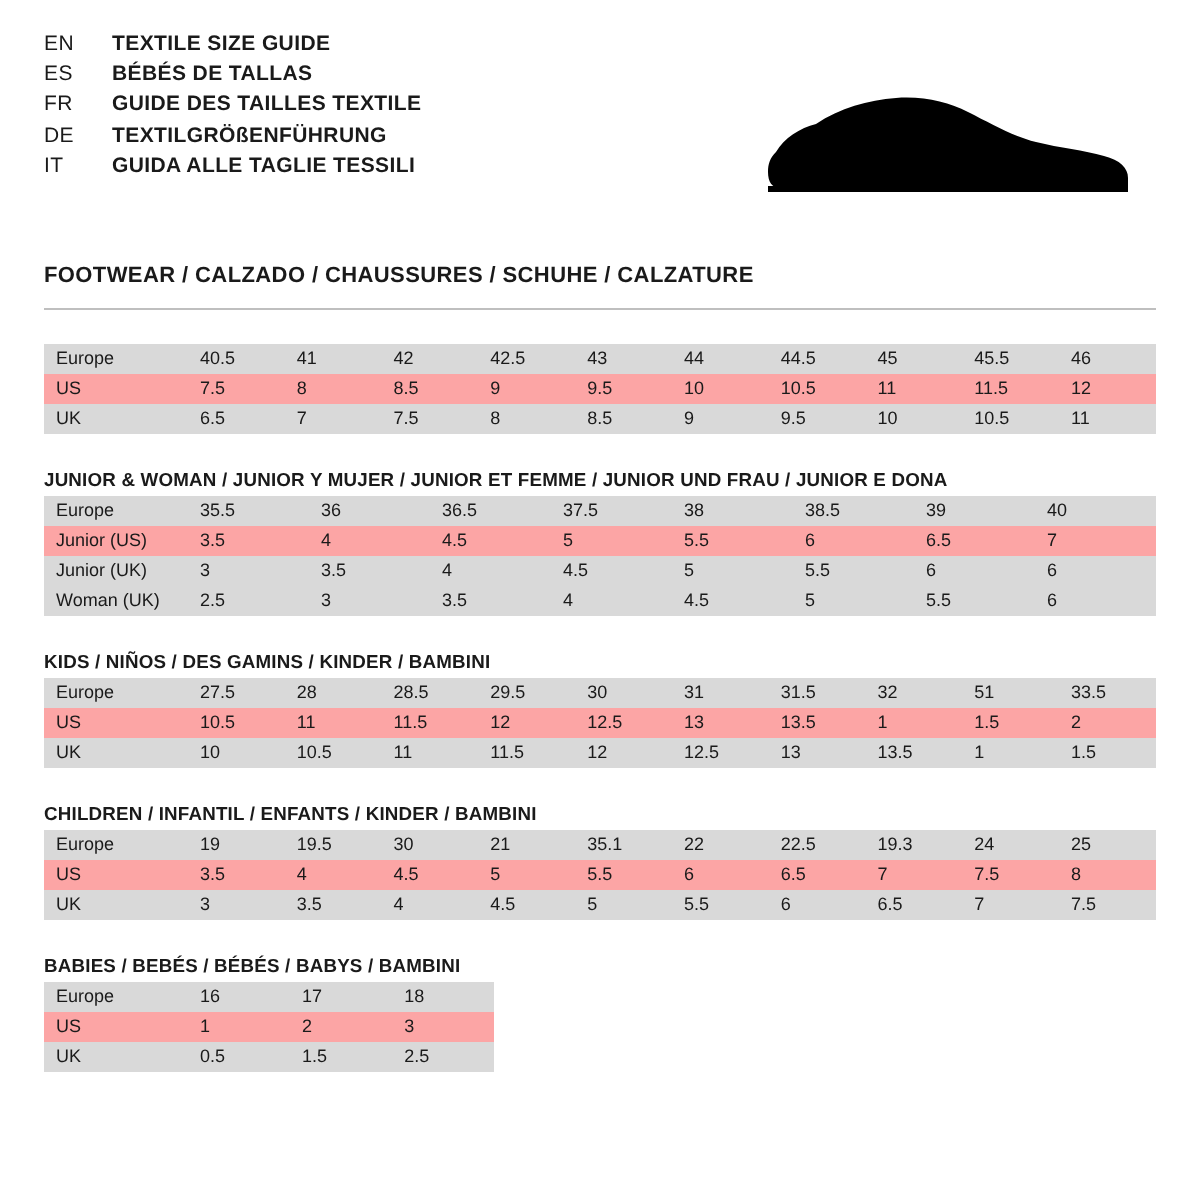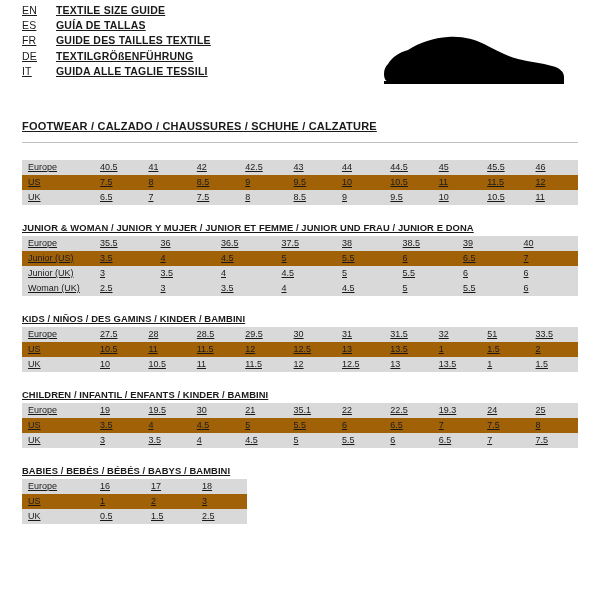--- a/index.html
+++ b/index.html
@@ -12,22 +12,21 @@
     background: #ffffff;
     font-family: "Liberation Sans", sans-serif;
     color: #1a1a1a;
     overflow: hidden;
   }
   .page {
     position: relative;
     width: 600px;
     height: 600px;
     box-sizing: border-box;
-    padding: 4px 22px 0 22px;
-    text-decoration: underline;
+    padding: 16px 22px 0 22px;
   }
 
   
   .header {
     position: relative;
     height: 92px;
   }
   .lang-table {
     border-collapse: collapse;
     font-size: 10.5px;
@@ -85,21 +84,21 @@
     height: 15px;
     padding: 0 0 0 6px;
     line-height: 15px;
     white-space: nowrap;
     overflow: hidden;
   }
   tr.shade td {
     background: #d9d9d9;
   }
   tr.plain td {
-    background: #a16207;
+    background: #fca5a5;
   }
   td.rowlabel {
     width: 66px;
   }
   .divider {
     height: 1px;
     background: #bfbfbf;
     margin-top: 10px;
   }
 </style>
@@ -110,21 +109,21 @@
 
   <div class="header">
     <table class="lang-table">
       <tbody>
         <tr>
           <td class="lang-code">EN</td>
           <td class="lang-name">TEXTILE SIZE GUIDE</td>
         </tr>
         <tr>
           <td class="lang-code">ES</td>
-          <td class="lang-name">GUÍA DE TALLAS</td>
+          <td class="lang-name">BÉBÉS DE TALLAS</td>
         </tr>
         <tr>
           <td class="lang-code">FR</td>
           <td class="lang-name">GUIDE DES TAILLES TEXTILE</td>
         </tr>
         <tr>
           <td class="lang-code">DE</td>
           <td class="lang-name">TEXTILGRÖßENFÜHRUNG</td>
         </tr>
         <tr>

